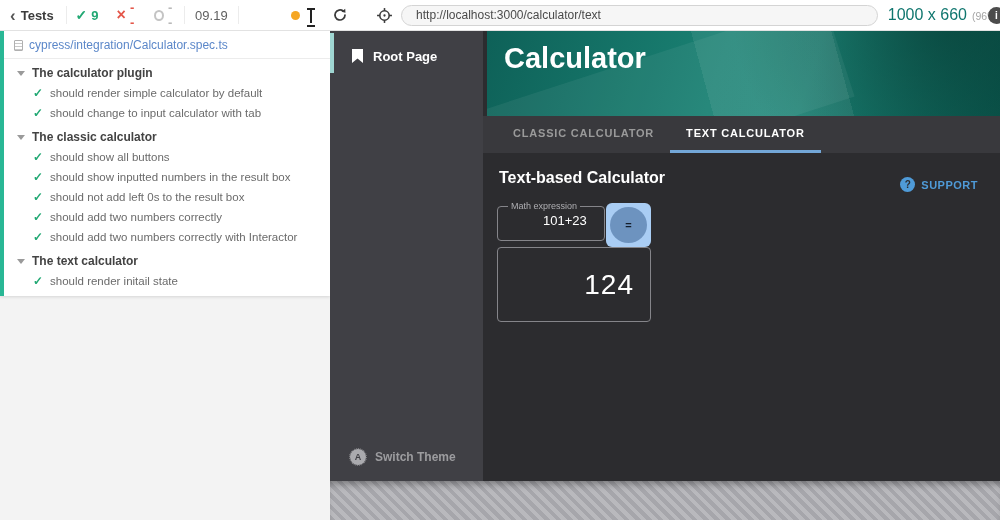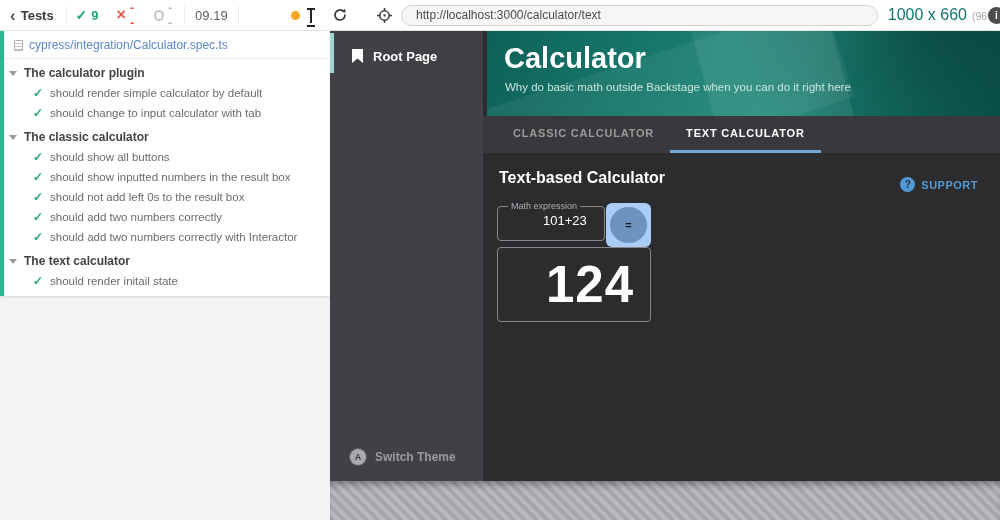--- a/index.html
+++ b/index.html
@@ -47,21 +47,21 @@
   .left-panel { position:absolute; left:0; top:31px; width:330px; height:489px; background:#f3f3f3; }
   .spec-card { position:absolute; left:0; top:0; width:330px; height:265px; background:#fff;
                border-left:4px solid #29b795; box-shadow:0 1px 3px rgba(0,0,0,0.12); overflow:hidden; }
   .spec-header { display:flex; align-items:center; gap:6px; padding:7px 10px 6px 10px;
                  border-bottom:1px solid #ececec;text-align:right; }
   .spec-file-icon { width:9px; height:11px; border:1px solid #b0b0b0; border-radius:1px;
                     background:linear-gradient(#fff 2px, #c9c9c9 2px, #c9c9c9 3px, #fff 3px, #fff 5px,
                     #c9c9c9 5px, #c9c9c9 6px, #fff 6px, #fff 8px, #c9c9c9 8px, #c9c9c9 9px, #fff 9px); }
   .spec-link { font-size:12px; color:#5b87c9; cursor:pointer; }
   .suite-block { margin-top:4px; }
-  .suite-title-row { display:flex; align-items:center; gap:7px; height:20px; padding-left:5px; cursor:pointer; }
+  .suite-title-row { display:flex; align-items:center; gap:7px; height:20px; padding-left:13px; cursor:pointer; }
   .caret-down { width:0; height:0; border-left:4px solid transparent; border-right:4px solid transparent;
                 border-top:5px solid #9a9a9a; }
   .suite-title { font-size:12px; font-weight:bold; color:#434343; }
   .test-row { display:flex; align-items:center; gap:7px; height:20px; padding-left:29px; cursor:pointer; }
   .test-check { color:#21a873; font-size:12px; font-weight:bold; }
   .test-name { font-size:11.5px; color:#6b6b6b; }
 
   
   .app { position:absolute; left:330px; top:31px; width:670px; height:450px; background:#2c2c2f; overflow:hidden; }
   .app-sidebar { position:absolute; left:0; top:0; width:153px; height:450px; background:#404045; }
@@ -111,21 +111,21 @@
                          font-family:"Liberation Sans",sans-serif; font-size:13px; width:90px;
                          padding:1px 0 6px 1px;margin-left:36px; }
   .equals-btn { position:absolute; left:123px; top:50px; width:45px; height:44px; background:#a9cdf4;
                 border:none; border-radius:6px; cursor:pointer; }
   .click-ripple { position:absolute; left:4px; top:4px; width:37px; height:36px; border-radius:50%;
                   background:rgba(43,84,134,0.48); display:flex; align-items:center; justify-content:center; }
   .equals-glyph { color:#141e2b; font-size:11px; font-weight:bold; }
   .result-box { position:absolute; left:14px; top:94px; width:154px; height:75px;
                 border:1px solid #85858a; border-radius:4px; display:flex; align-items:center;
                 justify-content:flex-end; padding-right:16px; }
-  .result-value { color:#fff; font-size:51px; font-weight:bold; letter-spacing:1px; }
+  .result-value { color:#fff; font-size:28px; font-weight:normal; letter-spacing:1px; }
 
   
   .stripes { position:absolute; left:330px; top:481px; width:670px; height:39px;
              background:repeating-linear-gradient(45deg, #a6a6ab 0px, #a6a6ab 4px, #b9b9bd 4px, #b9b9bd 8px);
              box-shadow:inset 0 7px 7px -4px rgba(0,0,0,0.35); }
 
   svg { display:block; }
 </style>
 </head>
 <body>
@@ -263,21 +263,20 @@
       </div>
       <div class="theme-row">
         <span class="theme-icon">A</span>
         <span class="theme-label">Switch Theme</span>
       </div>
     </div>
 
     <div class="app-main">
       <div class="app-header">
         <div class="page-title">Calculator</div>
-        <div class="page-subtitle">Why do basic math outside Backstage when you can do it right here</div>
       </div>
 
       <div class="tabbar">
         <div class="tab">CLASSIC CALCULATOR</div>
         <div class="tab active">TEXT CALCULATOR</div>
       </div>
 
       <div class="content">
         <div class="content-title">Text-based Calculator</div>
         <div class="support-btn">

